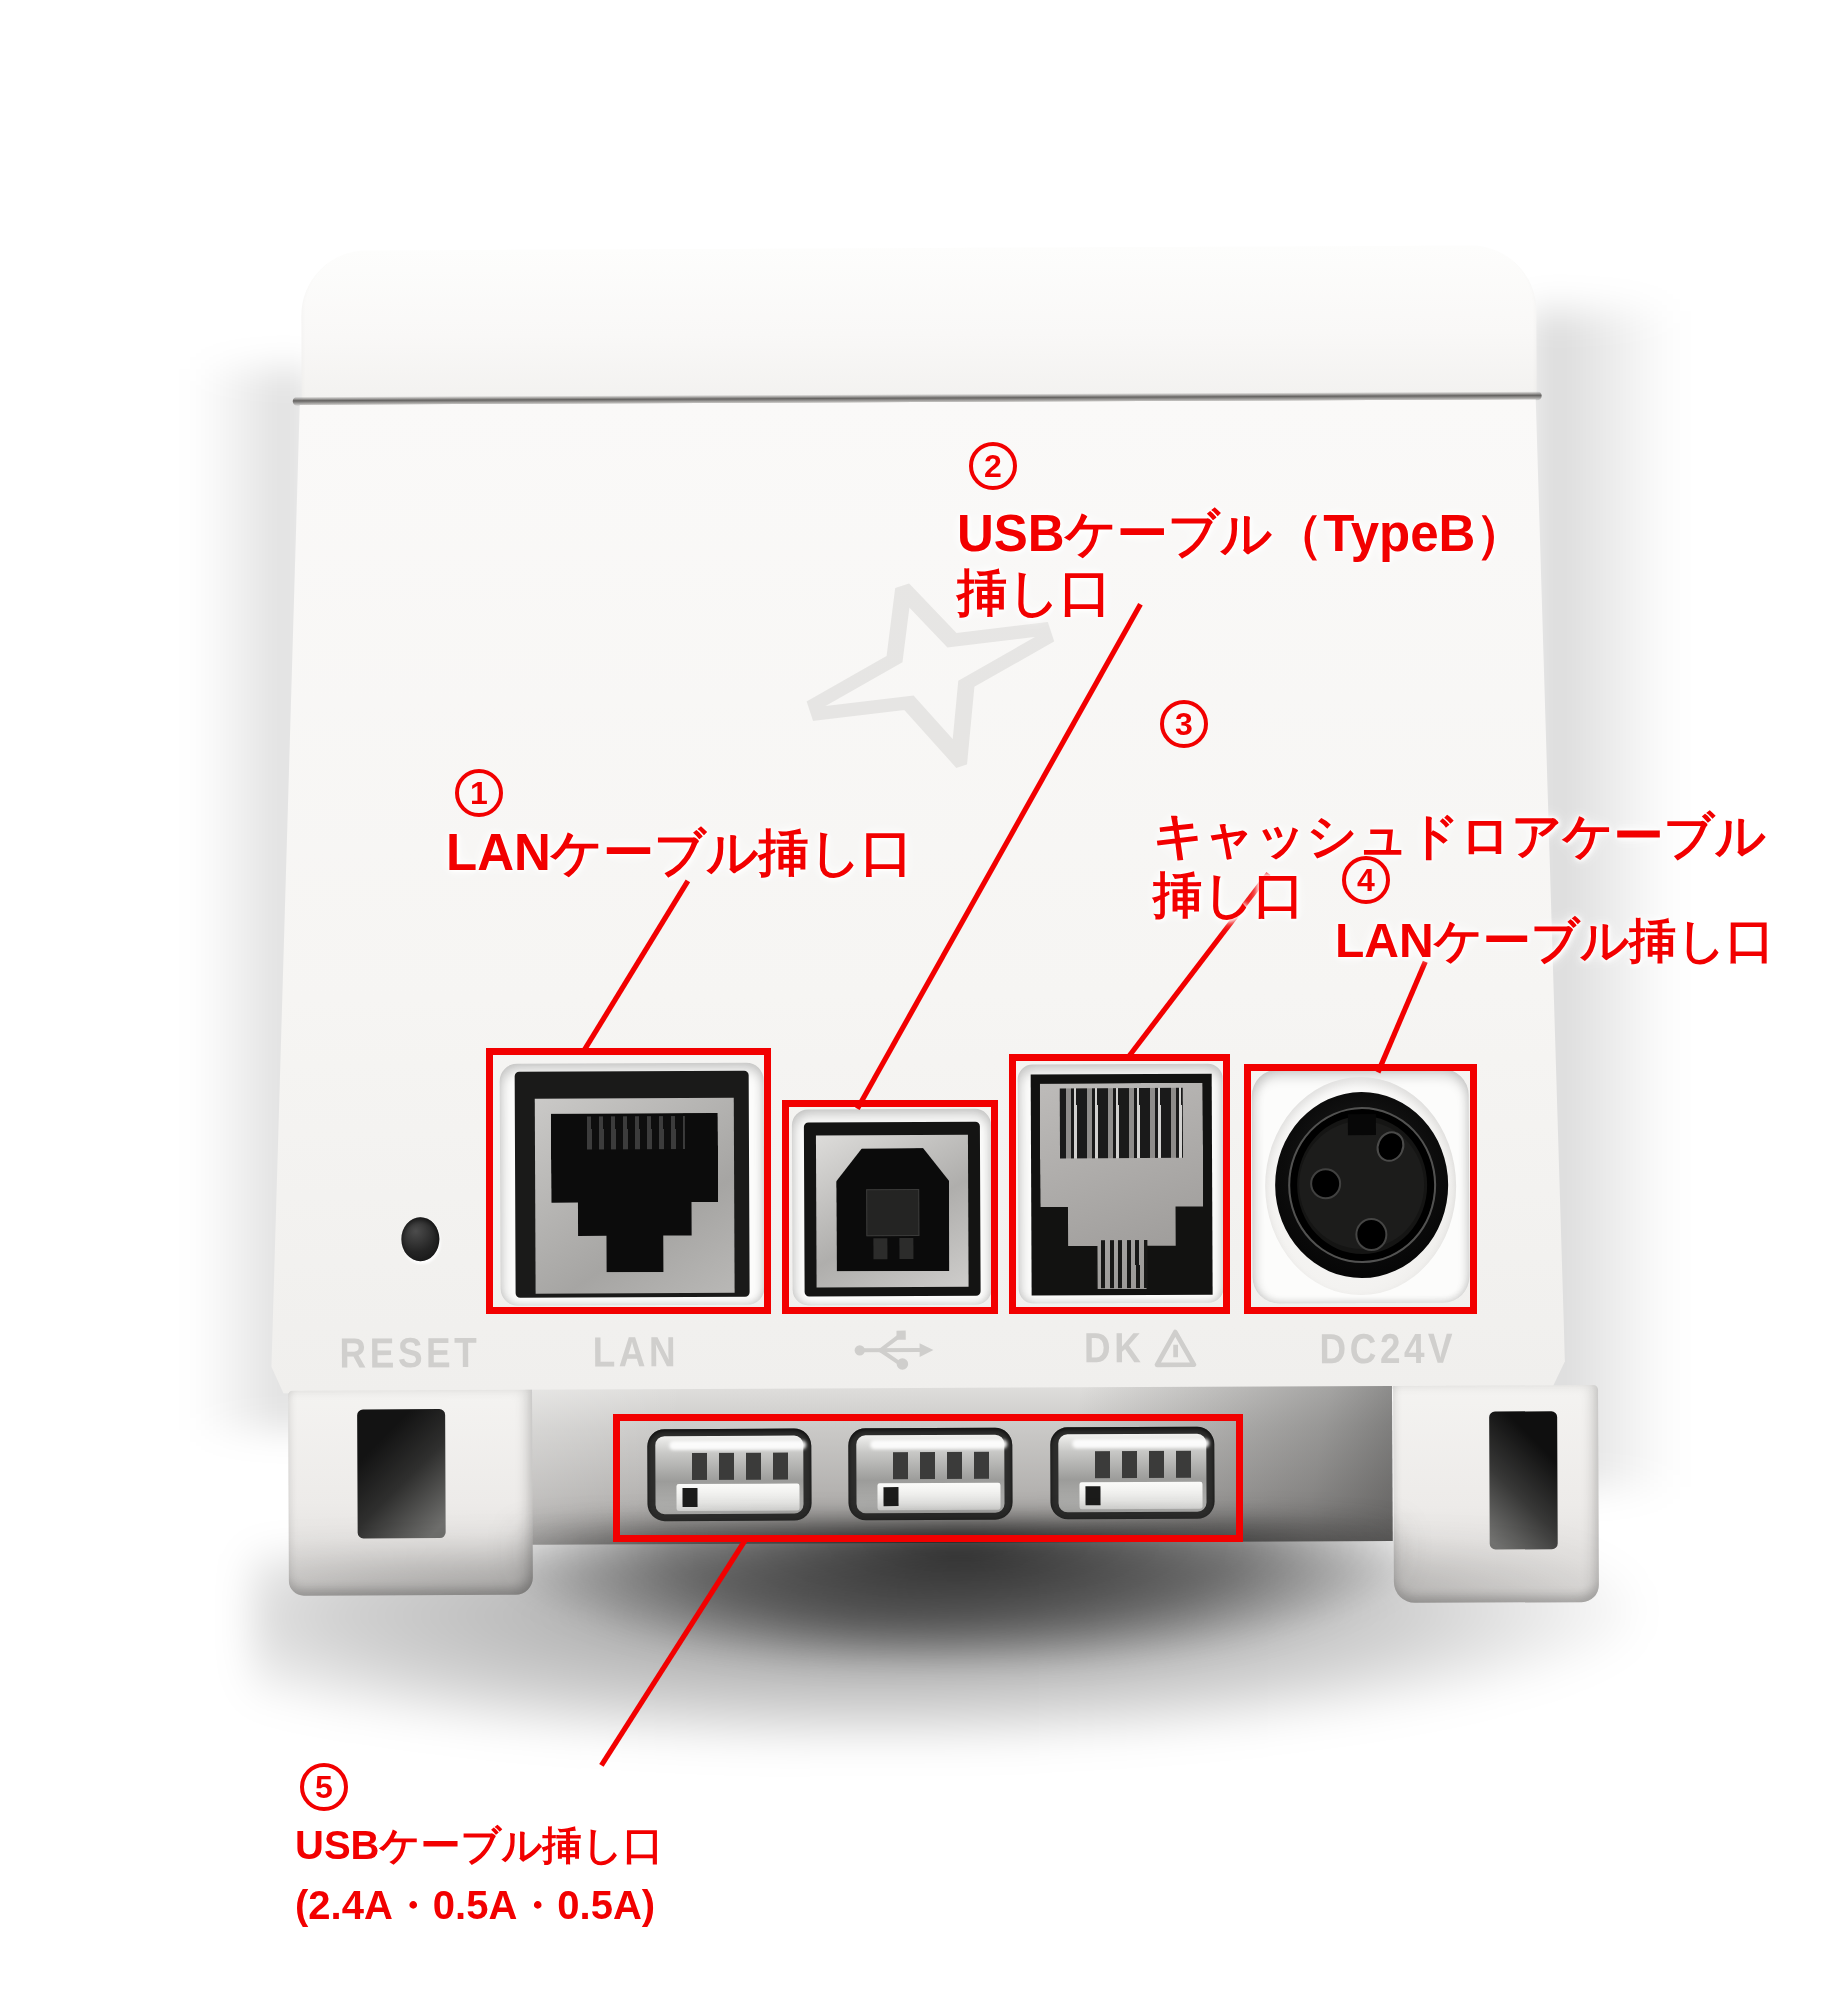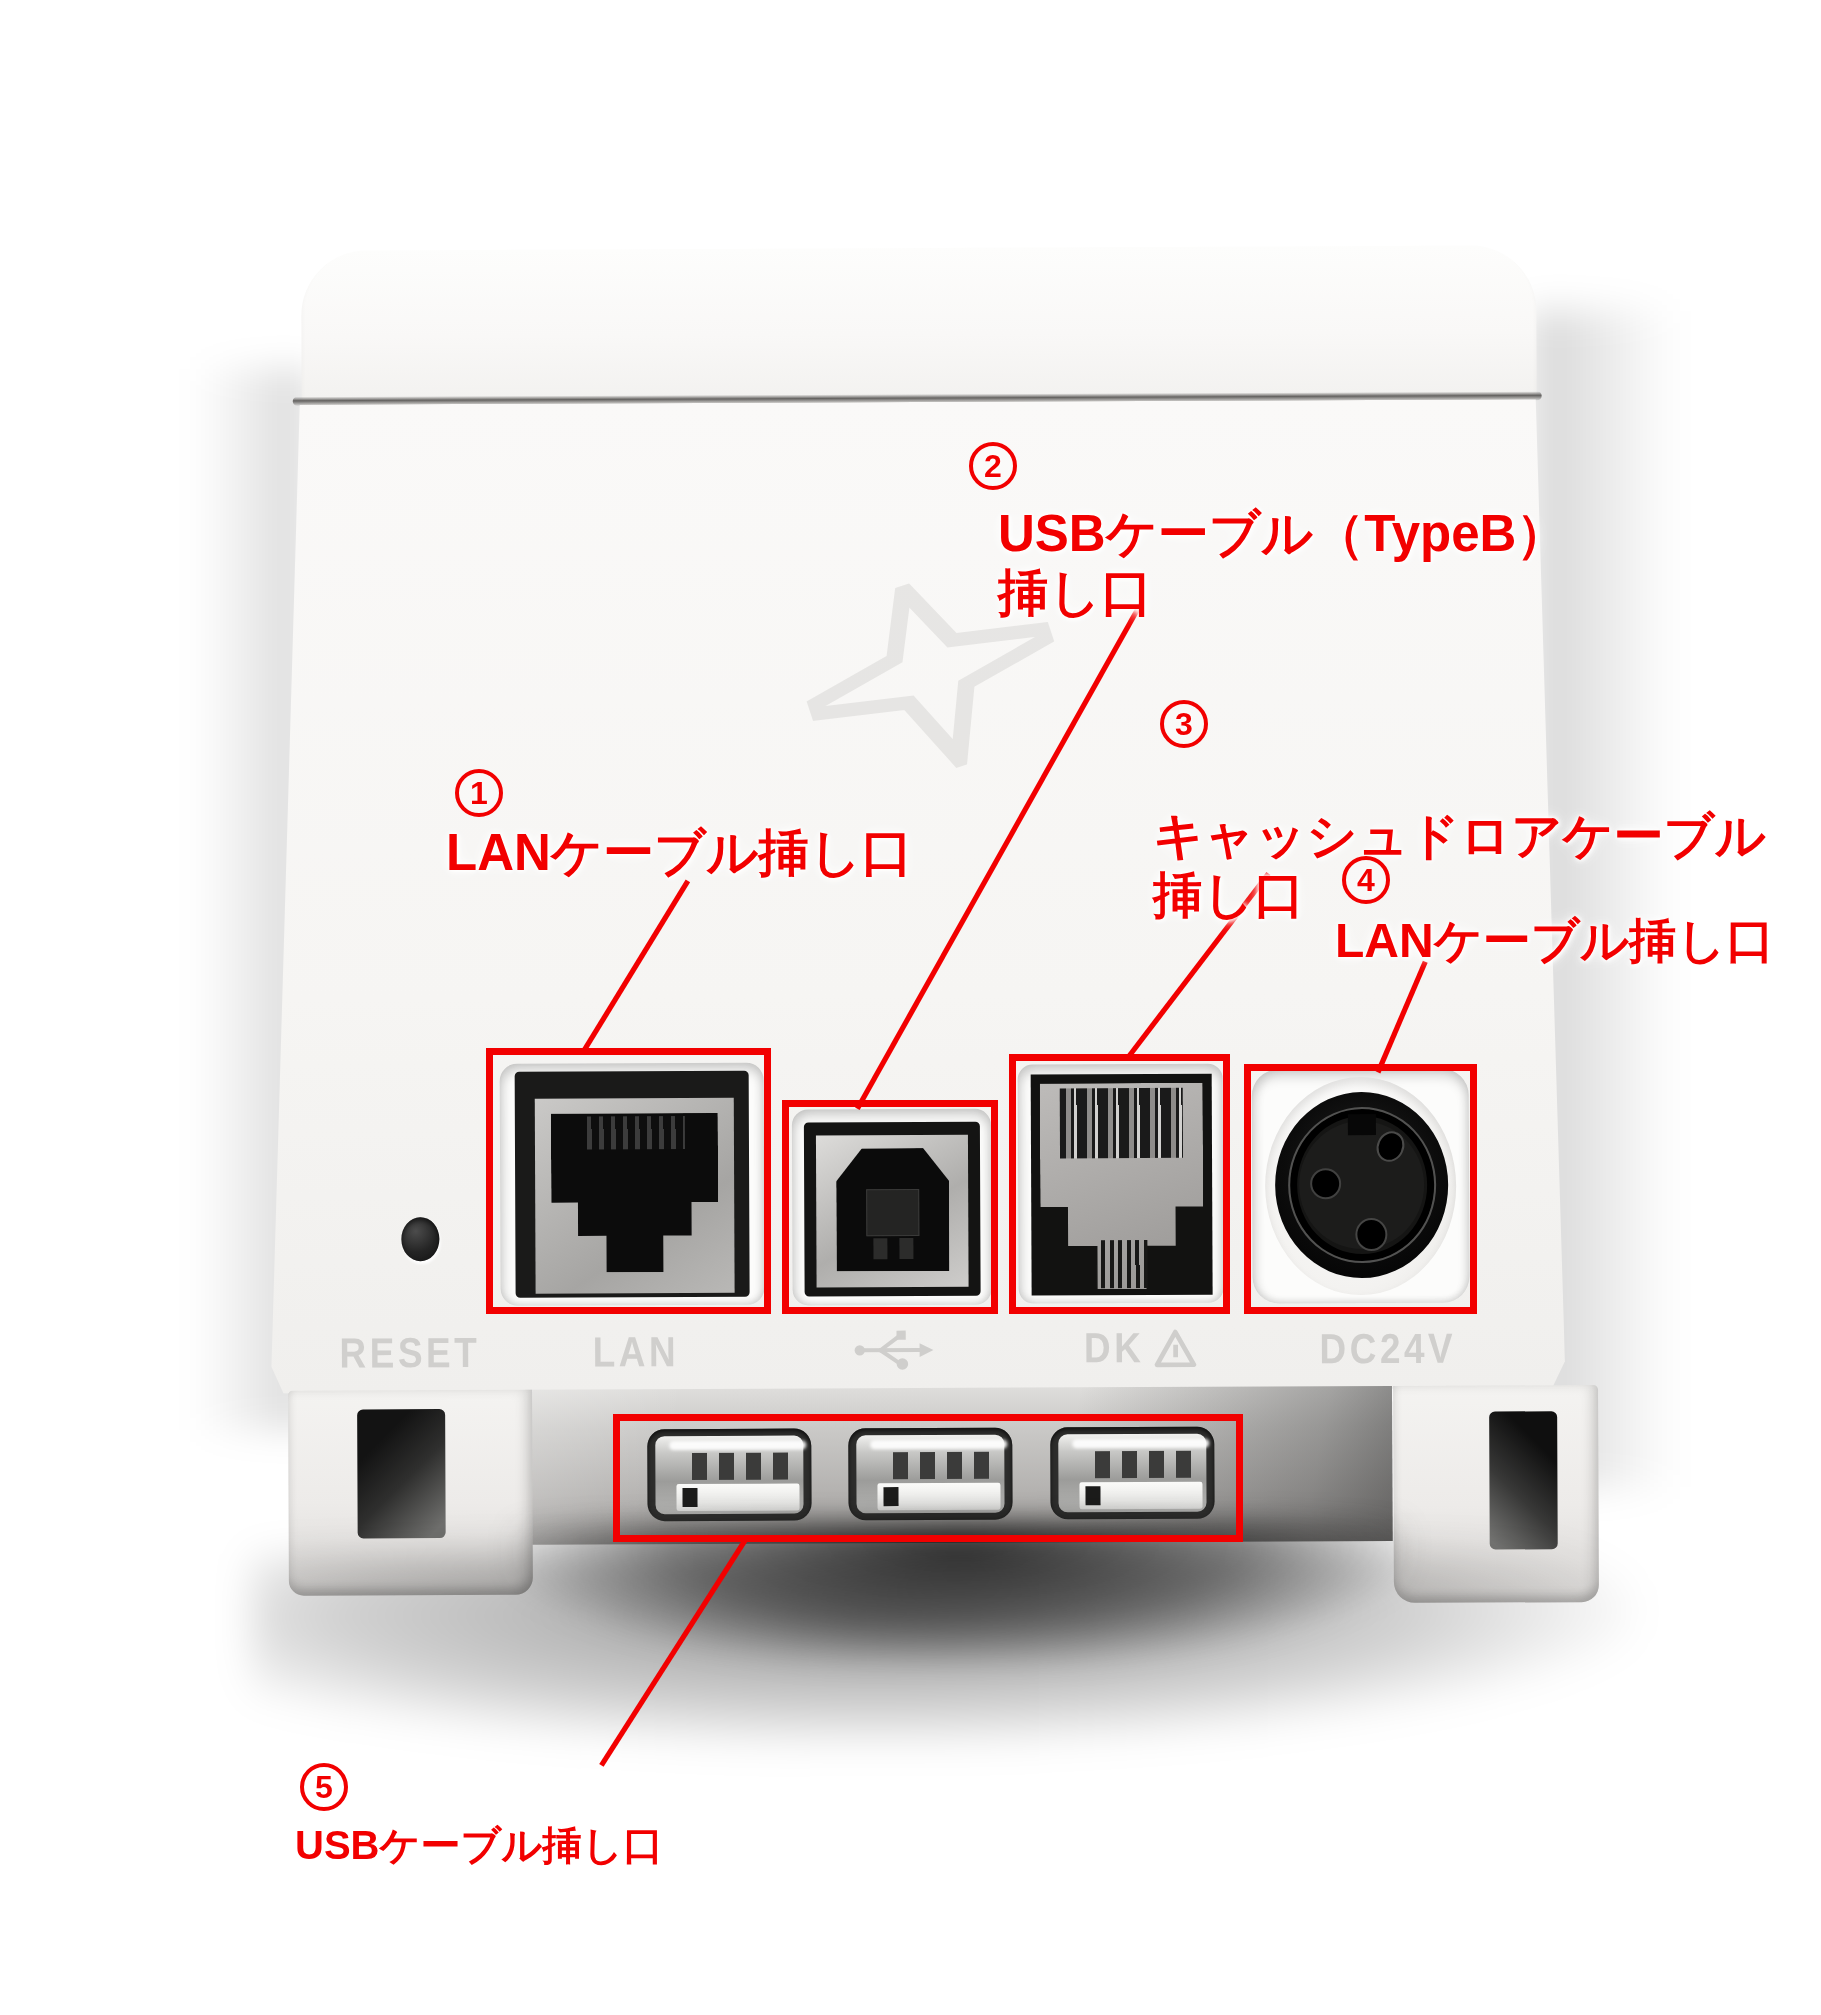--- a/index.html
+++ b/index.html
@@ -154,21 +154,21 @@
   .circ { width:48px; height:48px; border:4px solid #f20000; border-radius:50%;
     display:flex; align-items:center; justify-content:center;
     font-size:32px; font-weight:bold; color:#f20000; background:rgba(255,255,255,0.25);
     text-shadow:0 0 5.8px #fff; }
   .circ-1 { left:455px;  top:769px; }
   .circ-2 { left:969px; top:442px;  }
   .circ-3 { left:1160px; top:700px; }
   .circ-4 { left:1342px; top:856px; }
   .circ-5 { left:300px;  top:1763px; }
   .txt-1 { left:446px;  top:819px; font-size:51px; }
-  .txt-2 { left:957px; top:504px;  font-size:51px; line-height:59px;margin-left:41px; }
+  .txt-2 { left:957px; top:504px;  font-size:51px; line-height:59px; }
   .txt-3 { left:1153px; top:759px; font-size:50px; line-height:59px;margin-top:48px; }
   .txt-4 { left:1335px; top:909px; font-size:48px; }
   .txt-5 { left:295px;  top:1815px; font-size:40px; line-height:60px; }
 </style>
 </head>
 <body>
 
 <div id="stage">
 
   <div class="abs shadow-left"></div>
@@ -309,16 +309,17 @@
     <div>キャッシュドロアケーブル</div>
     <div>挿し口</div>
   </div>
 
   <div class="abs ann circ circ-4">4</div>
   <div class="abs ann txt-4">LANケーブル挿し口</div>
 
   <div class="abs ann circ circ-5">5</div>
   <div class="abs ann txt-5">
     <div>USBケーブル挿し口</div>
+    <div>(2.4A・0.5A・0.5A)</div>
   </div>
 
 </div>
 
 
 </body></html>

